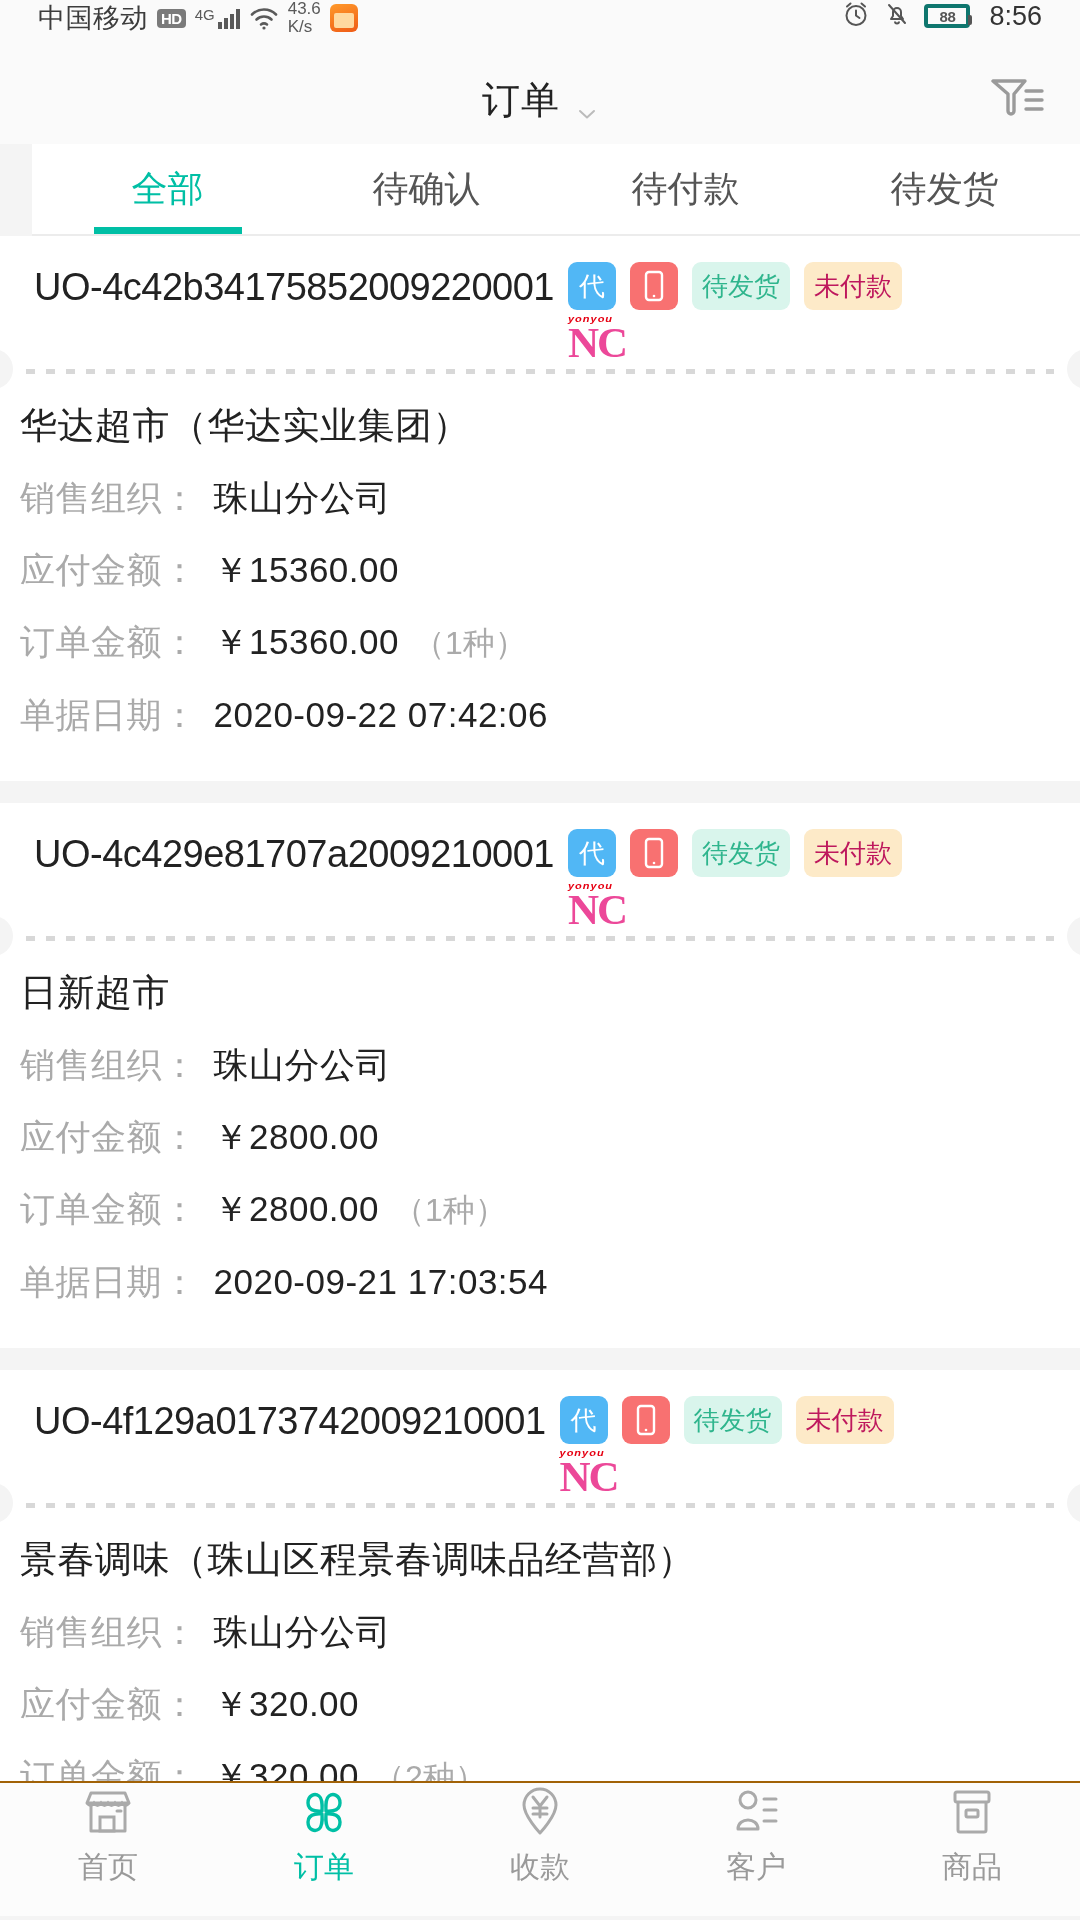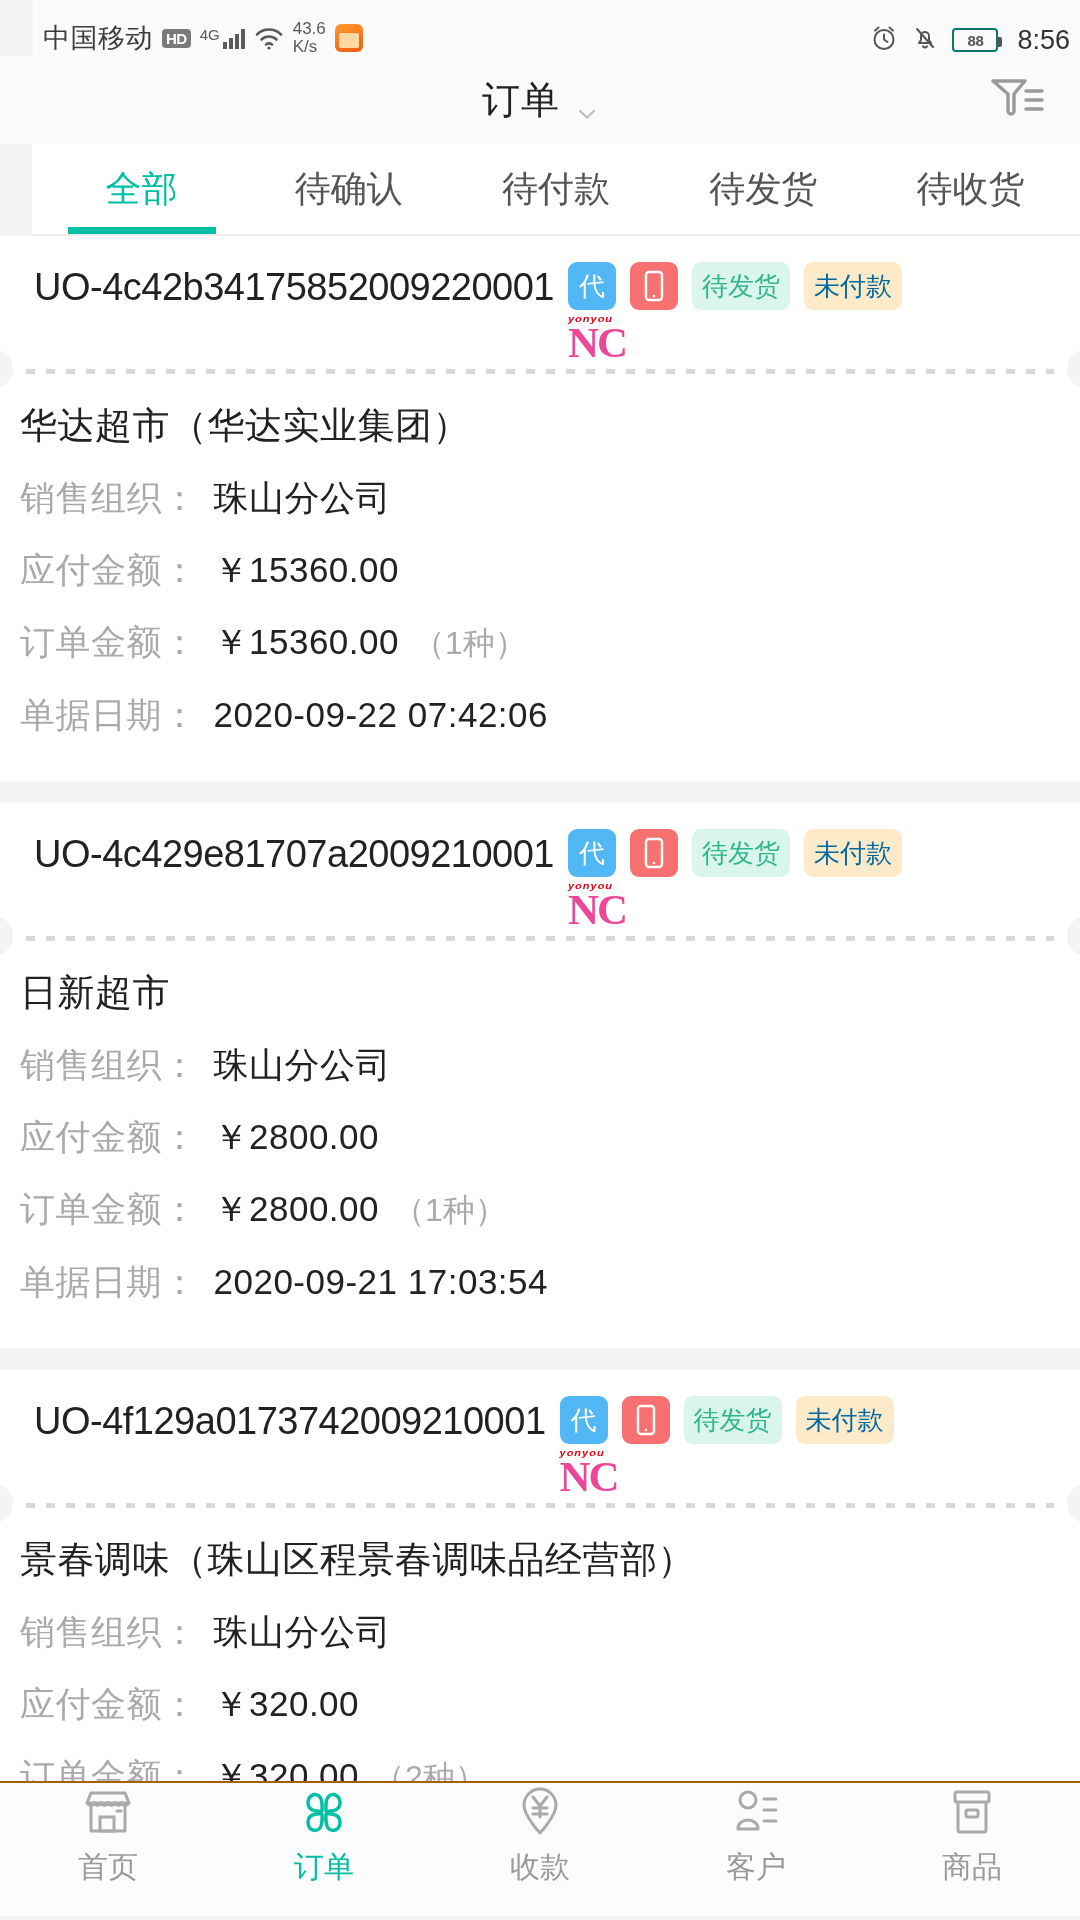--- a/index.html
+++ b/index.html
@@ -7,23 +7,22 @@
     width:1080px; height:1920px;
     background:#f2f2f2;
     font-family:"Liberation Sans","DejaVu Sans",sans-serif;
     overflow:hidden;
   }
   #app { position:relative; width:1080px; height:1920px; background:#f4f4f4; }
 
   
   .statusbar {
     height:56px; background:#fafafa;
-    display:flex; align-items:flex-end;
-    padding:0 10px;
-    margin-left:33px;
+    display:flex; align-items:flex-start;
+    padding:0 38px;
   }
   .sb-left { display:flex; align-items:center; gap:9px; }
   .sb-carrier { font-size:27px; color:#3c3c3c; letter-spacing:.5px; }
   .sb-hd {
     background:#7a7a7a; color:#fff; font-size:15px; font-weight:bold;
     border-radius:4px; padding:2px 4px; line-height:1; letter-spacing:-.5px;
   }
   .sb-4g { font-size:15px; color:#5a5a5a; margin-right:-6px; align-self:flex-start; margin-top:6px;}
   .sb-bars { display:flex; align-items:flex-end; gap:2px; height:22px; }
   .sb-bars i { width:4px; background:#5a5a5a; display:block; }
@@ -37,21 +36,21 @@
     width:28px;height:28px;border-radius:6px;
     background:linear-gradient(160deg,#ff9a2b,#ef5b16);
     position:relative; overflow:hidden;
   }
   .sb-app::after{
     content:""; position:absolute; left:4px; top:9px; right:4px; bottom:4px;
     background:#ffd9a0; border-radius:2px;
   }
   .sb-right { margin-left:auto; display:flex; align-items:center; gap:13px; }
   .sb-batt {
-    width:46px;height:24px;border:2px solid #0f766e;border-radius:4px;
+    width:46px;height:24px;border:4px solid #0f766e;border-radius:4px;
     display:flex;align-items:center;justify-content:center;position:relative;
   }
   .sb-batt span{font-size:15px;color:#555;font-weight:bold;letter-spacing:-.5px}
   .sb-batt::after{
     content:"";position:absolute;right:-6px;top:7px;width:4px;height:10px;
     background:#555;border-radius:0 2px 2px 0;
   }
   .sb-time{font-size:27px;color:#333;margin-left:6px;}
 
   
@@ -103,21 +102,21 @@
     line-height:50px; white-space:nowrap;
   }
   .badge-wrap { display:flex; align-items:flex-start; margin-left:14px; gap:14px; position:relative;}
   .badge {
     height:48px; border-radius:9px; display:flex; align-items:center;
     justify-content:center; padding:0 10px; font-size:26px; line-height:1;
   }
   .badge-dai { background:#51b7f5; color:#ffffff; width:48px; padding:0; font-size:26px;}
   .badge-phone { background:#f87171; width:48px; padding:0; position:relative; }
   .badge-status { background:#d9f5ec; color:#2fb58d; }
-  .badge-pay { background:#fdeac8; color:#0369a1; }
+  .badge-pay { background:#fdeac8; color:#be185d; }
   .nc-logo {
     position:absolute; left:0; top:52px; width:96px;
   }
   .nc-top { font-size:11px; color:#e60012; letter-spacing:1px; line-height:10px; font-style:italic; font-weight:bold; transform:scaleY(.8); }
   .nc-main { font-size:43px; color:#ec4899; font-weight:bold; line-height:38px; letter-spacing:-2px; font-family:Liberation Serif, serif;}
 
   .dashes {
     position:relative; height:30px; margin-top:14px;
   }
   .dashes::before, .dashes::after {
@@ -220,21 +219,20 @@
         </svg>
       </span>
     </div>
   </div>
 
   <div class="tabs">
     <div class="tab active">全部</div>
     <div class="tab">待确认</div>
     <div class="tab">待付款</div>
     <div class="tab">待发货</div>
-    <div class="tab">待收货</div>
   </div>
 
   <div class="list">
 
     <div class="card">
       <div class="card-head">
         <div class="order-no">UO-4c42b34175852009220001</div>
         <div class="badge-wrap">
           <div class="badge badge-dai">代</div>
           <div class="badge badge-phone">

